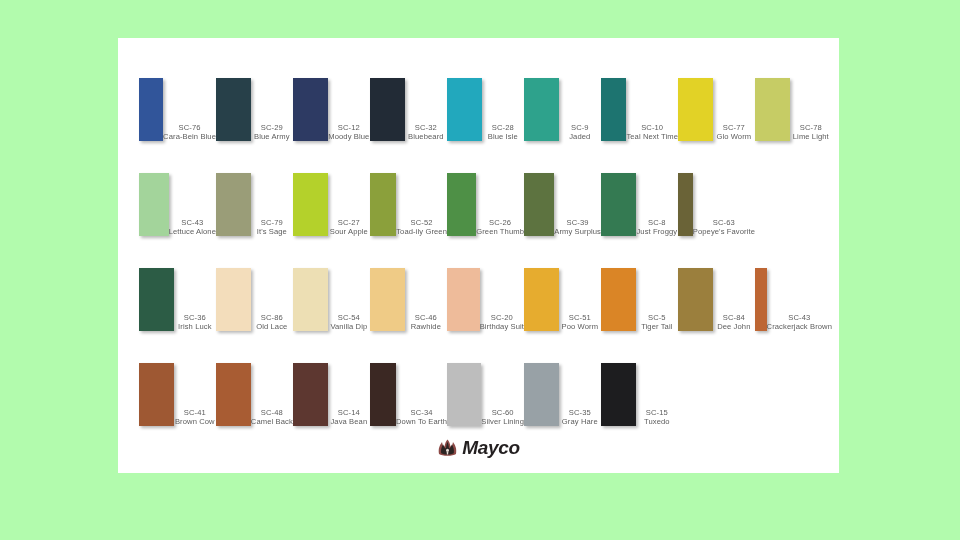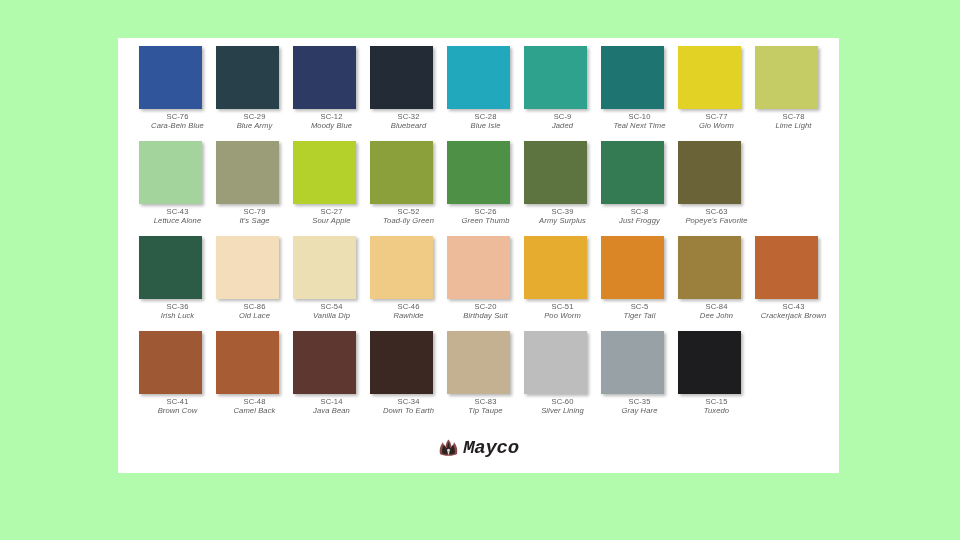--- a/index.html
+++ b/index.html
@@ -26,22 +26,22 @@
   }
   .row {
     display: flex;
     padding-left: 21px;
     height: 95px;
     box-sizing: border-box;
   }
   .cell {
     width: 77px;
     display: flex;
-    flex-direction: column;
-    align-items: flex-start;
+    flex-direction: row;
+    align-items: flex-end;
   }
   .swatch {
     width: 63px;
     height: 63px;
     box-shadow: 2px 2px 3px rgba(0,0,0,0.28);
   }
   .label {
     margin-top: 4px;
     text-align: center;
     line-height: 1.12;
@@ -49,36 +49,35 @@
     font-size: 7.6px;
     letter-spacing: 0.1px;
     width: 77px;
   }
   .code {
     display: block;
   }
   .cname {
     display: block;
     white-space: nowrap;
-    font-style: italic;
   }
   #logo-area {
     display: flex;
     align-items: center;
     justify-content: center;
     height: 44px;
     gap: 4px;
   }
   #logo-mark {
     width: 21px;
     height: 19px;
     position: relative;
   }
   #logo-word {
-    font-family: Liberation Mono, monospace;
+    font-family: Liberation Sans, sans-serif;
     font-style: italic;
     font-weight: bold;
     font-size: 19px;
     color: #231f20;
     letter-spacing: -0.3px;
   }
 </style>
 </head>
 <body style="background: rgb(178, 251, 173);">
 
@@ -292,27 +291,20 @@
           <div class="label">
             <span class="code">SC-14</span>
             <span class="cname">Java Bean</span>
           </div>
         </div>
         <div class="cell">
           <div class="swatch" style="background: rgb(59, 40, 35);"></div>
           <div class="label">
             <span class="code">SC-34</span>
             <span class="cname">Down To Earth</span>
-          </div>
-        </div>
-        <div class="cell">
-          <div class="swatch" style="background: rgb(196, 177, 145);"></div>
-          <div class="label">
-            <span class="code">SC-83</span>
-            <span class="cname">Tip Taupe</span>
           </div>
         </div>
         <div class="cell">
           <div class="swatch" style="background: rgb(189, 189, 189);"></div>
           <div class="label">
             <span class="code">SC-60</span>
             <span class="cname">Silver Lining</span>
           </div>
         </div>
         <div class="cell">

